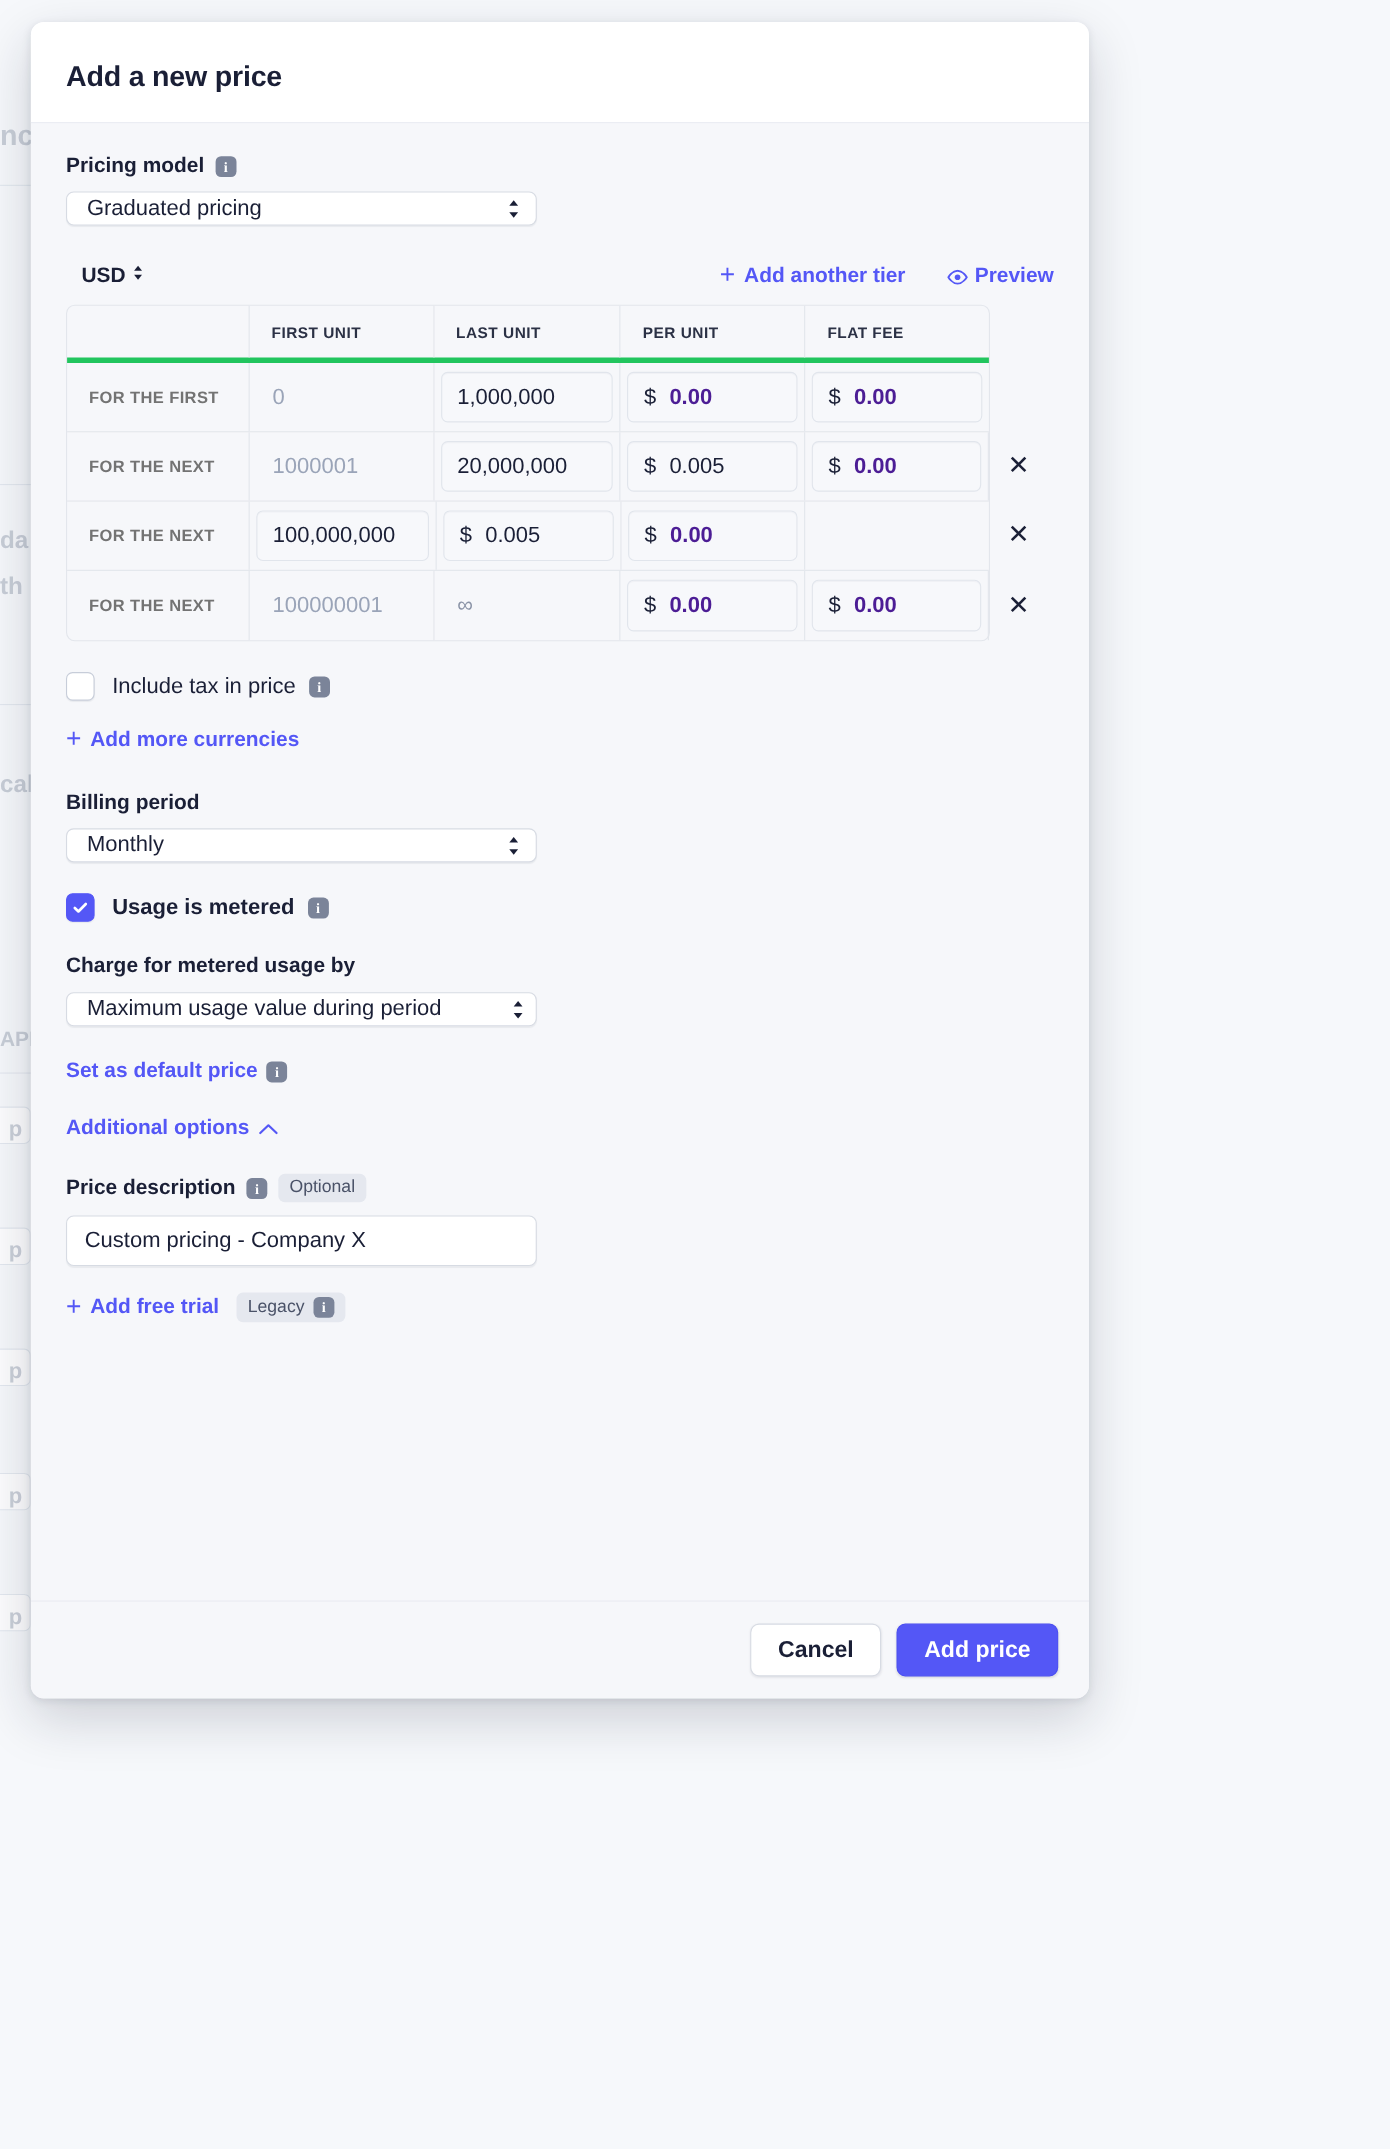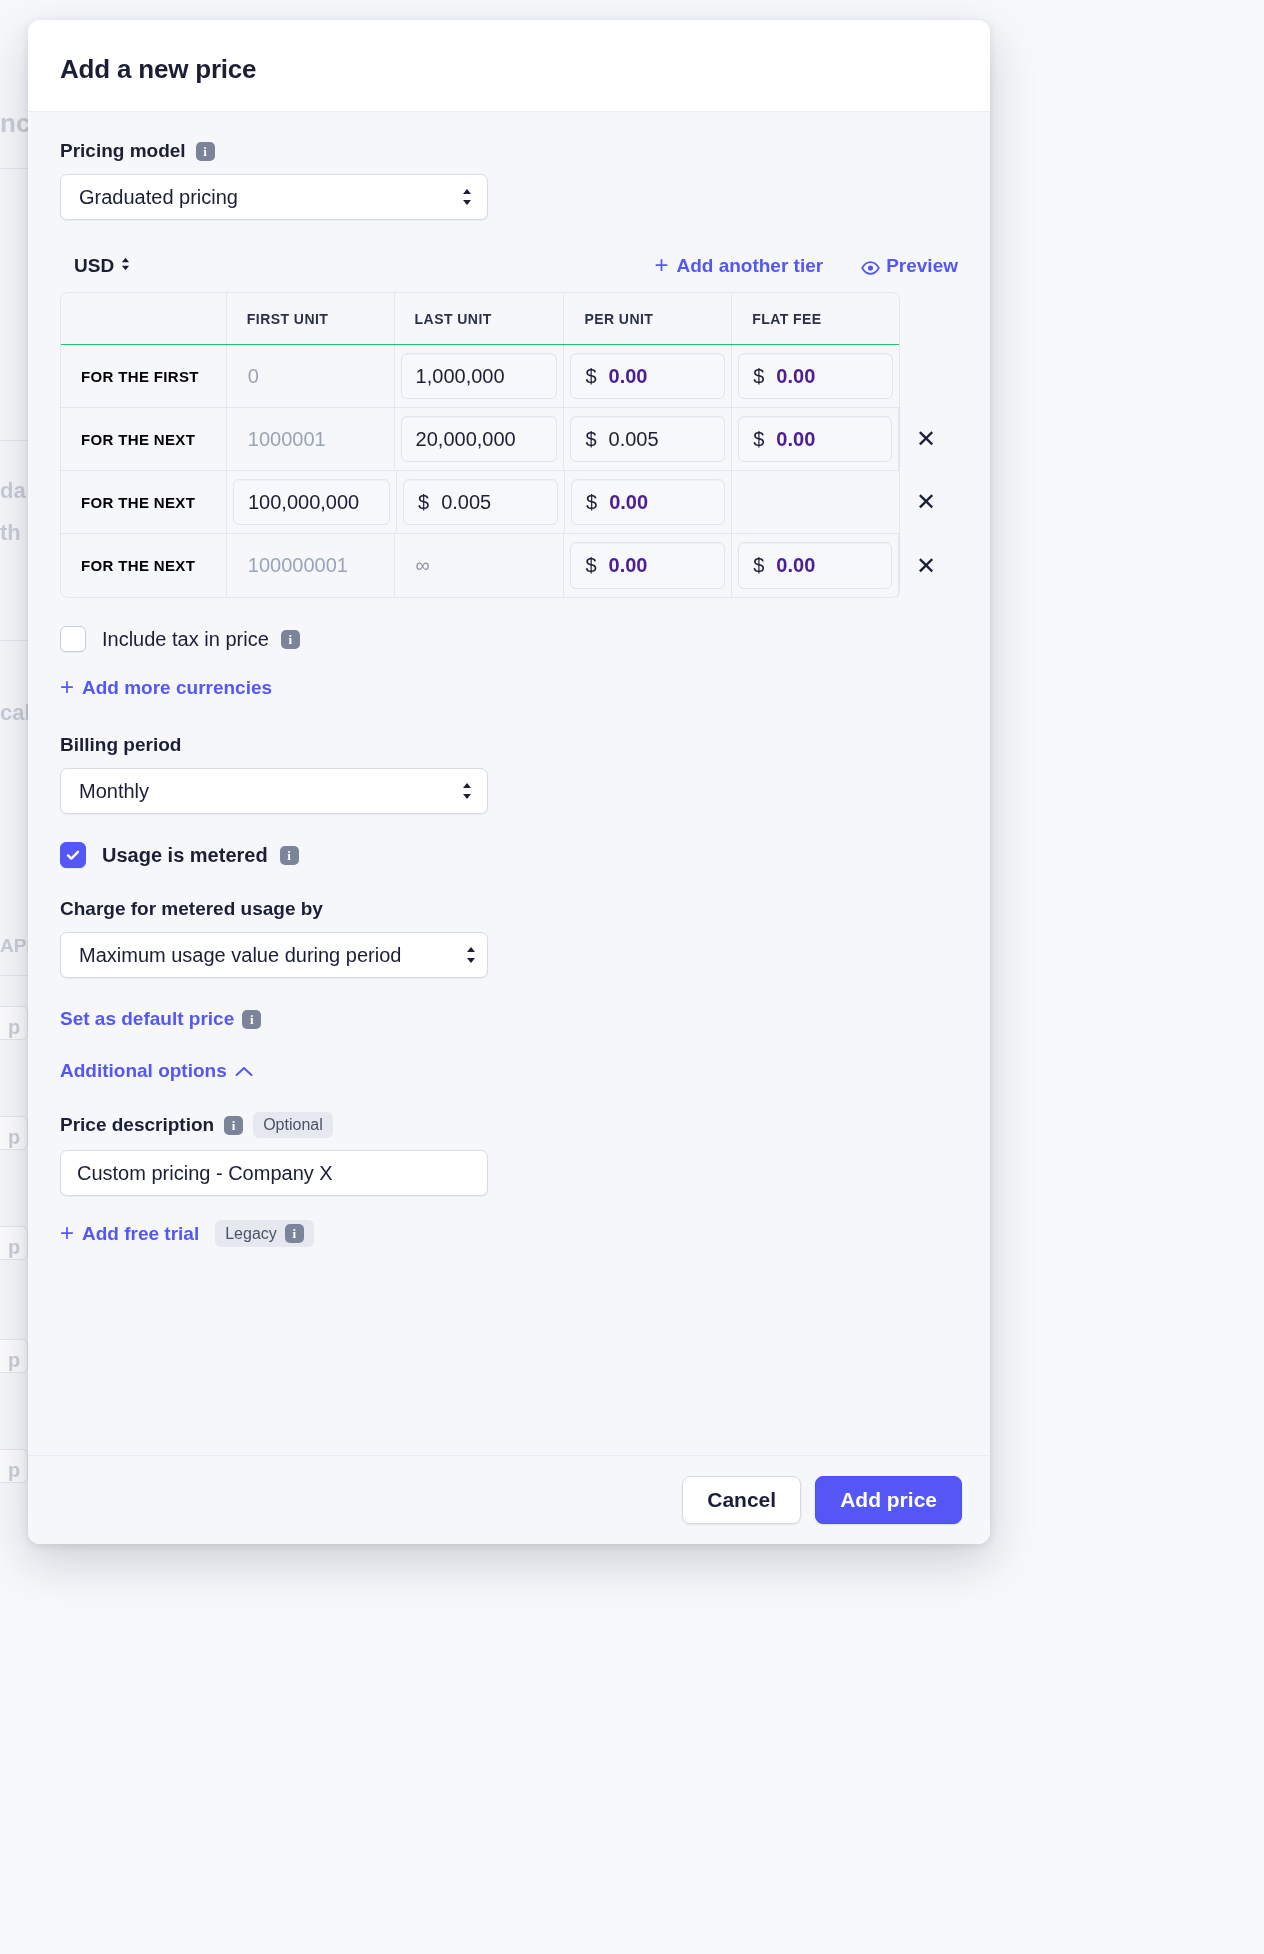--- a/index.html
+++ b/index.html
@@ -80,21 +80,21 @@
   .info-icon {
     width: 19px; height: 19px; border-radius: 5px;
     background: #7b8499;
     display: inline-flex; align-items: center; justify-content: center;
     color: #ffffff; font-size: 13px; font-weight: 700;
     font-family: "Liberation Serif", serif;
     line-height: 1; flex: 0 0 auto;
   }
   .select {
     position: relative;
-    width: 428px; height: 46px;
+    width: 428px; height: 31px;
     background: #ffffff;
     border: 1px solid #d7dbe3;
     border-radius: 7px;
     box-shadow: 0 1px 1px rgba(22,30,50,.06);
     display: flex; align-items: center;
     padding: 0 38px 0 18px;
     font-size: 20px; color: #1a1f36;
     overflow: hidden; white-space: nowrap;
   }
   .select .caret {
@@ -134,21 +134,21 @@
   .tier-table {
     width: 840px;
     border: 1px solid #e3e6ec;
     border-radius: 8px;
     background: #f6f7fa;
     overflow: visible;
     position: relative;
   }
   .tier-head {
     display: flex; height: 52px;
-    border-bottom: 1px solid #22c55e;
+    border-bottom: 5px solid #22c55e;
   }
   .tier-head .cell {
     font-size: 14px; font-weight: 700; letter-spacing: .45px;
     color: #2e3murky; color: #2b3145;
     display: flex; align-items: center;
     padding-left: 20px;
     border-right: 1px solid #e3e6ec;
   }
   .tier-head .cell:last-child { border-right: none; }
   .tier-row {
@@ -158,21 +158,21 @@
   }
   .tier-row:last-child { border-bottom: none; }
   .c-label { width: 166px; }
   .c-first { width: 168px; }
   .c-last  { width: 170px; }
   .c-per   { width: 168px; }
   .c-flat  { width: 167px; }
 
   .row-label {
     font-size: 15px; font-weight: 700; letter-spacing: .35px;
-    color: #000000;
+    color: #737373;
     display: flex; align-items: center; justify-content: flex-start;
     padding-left: 20px;
     border-right: 1px solid #e3e6ec;
   }
   .cell-input {
     display: flex; align-items: center;
     border-right: 1px solid #e3e6ec;
     padding: 8px 6px;
   }
   .cell-input:last-of-type { border-right: none; }

